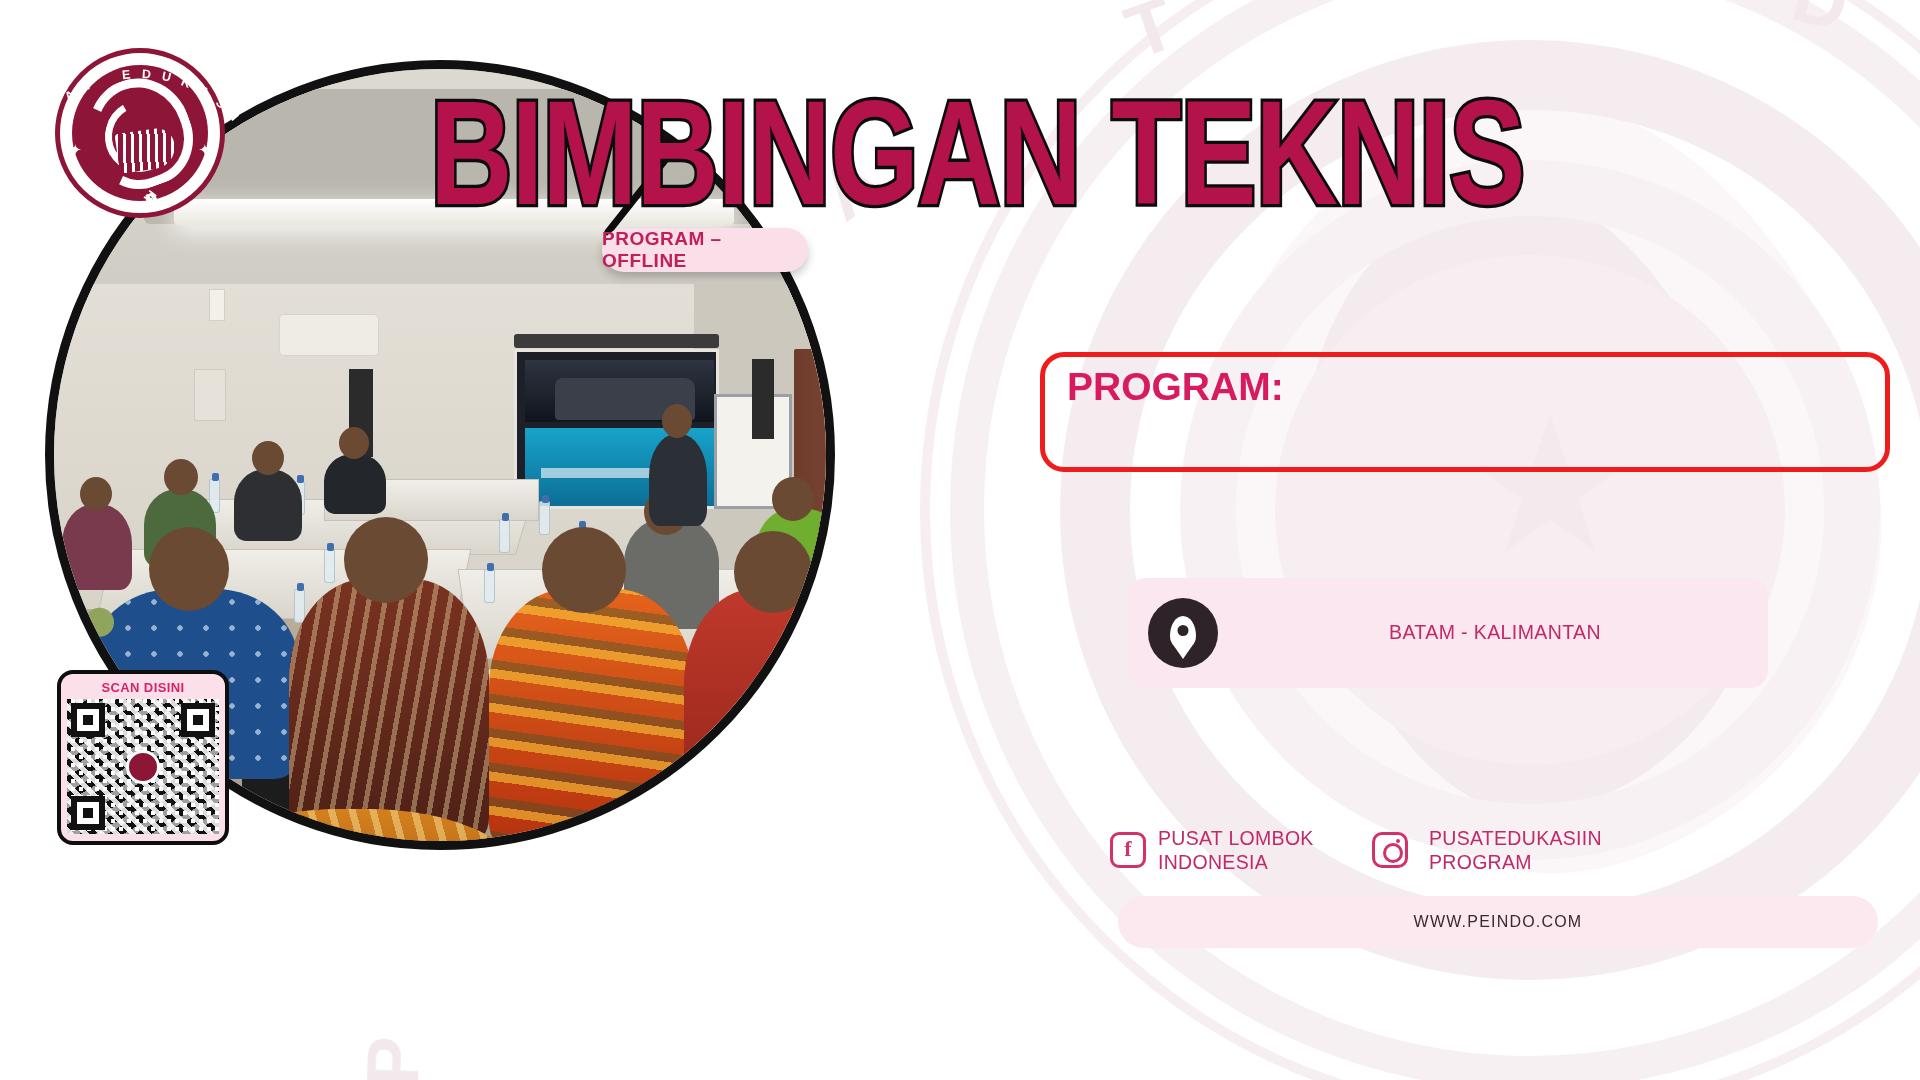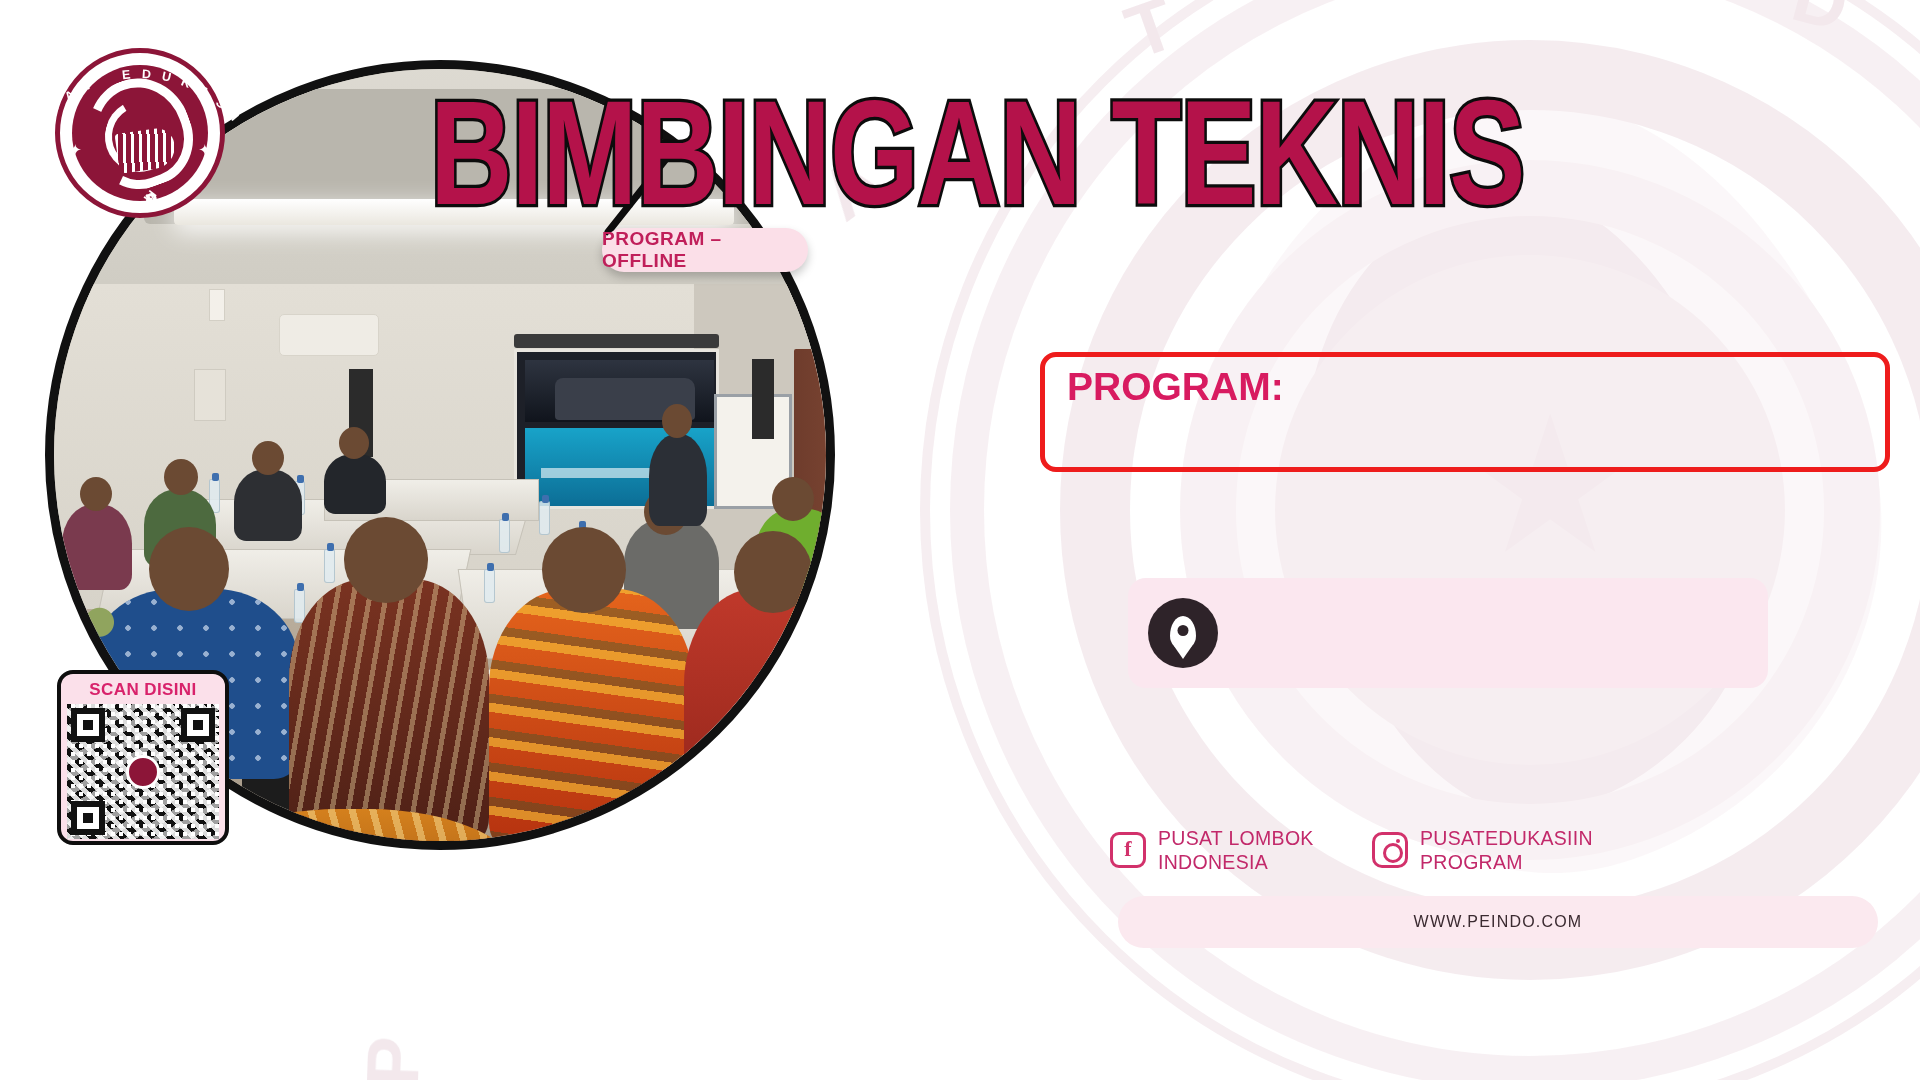--- a/index.html
+++ b/index.html
@@ -242,21 +242,21 @@
     display:flex; align-items:center; justify-content:center;
     box-shadow:0 5px 10px rgba(0,0,0,.22);
   }
   .badge-online span {
     font-size:19px; font-weight:bold; color:#c01f5a; letter-spacing:.5px;
   }
 
   
   .program-box {
     position:absolute; left:1040px; top:352px; width:850px; height:120px;
-    border:5px solid #ee1c1c; border-radius:16px;
+    border:5px solid #ee1c1c; border-radius:24px;
     z-index:6; display:flex; align-items:flex-start; padding:8px 0 0 22px;
   }
   .program-label {
     font-size:39px; font-weight:bold; color:#d81b60;
     margin-right:16px; white-space:nowrap; line-height:1.15;
   }
   .program-cols { display:flex; gap:42px; padding-top:3px; }
   .program-col { list-style:none; }
   .program-col li {
     font-size:27px; font-weight:bold; color:#cf1f52;
@@ -298,21 +298,21 @@
   }
 
   
   .contacts {
     position:absolute; left:1110px; top:818px; width:790px; height:64px;
     z-index:6; display:flex; align-items:center;
   }
   .contact { display:flex; align-items:center; }
   .c-wa { width:250px; }
   .c-fb { width:262px; }
-  .c-ig { width:260px; }
+  .c-ig { width:260px;gap:9px; }
   .c-ico { width:36px; height:36px; margin-right:12px; flex:none; position:relative; }
   .c-txt { font-size:19.5px; color:#c2296a; line-height:1.25; letter-spacing:.3px; }
 
   .ico-wa { border:3px solid #d2316b; border-radius:50% 50% 6px 50%; }
   .ico-wa::after {
     content:""; position:absolute; left:8px; top:7px; width:14px; height:14px;
     border:3px solid #d2316b; border-radius:50% 50% 50% 0;
   }
   .ico-fb { border:3px solid #d2316b; border-radius:9px;
     display:flex; align-items:center; justify-content:center; }
@@ -334,21 +334,21 @@
   }
   .site-bar span { font-size:16px; color:#3a2a30; letter-spacing:1.2px; }
 
   
   .qr-card {
     position:absolute; left:57px; top:670px; width:172px; height:175px;
     background:#fbe0ea; border:4px solid #0e0e0e; border-radius:16px;
     z-index:8; padding:6px;
   }
   .qr-title {
-    text-align:center; font-size:17px; font-weight:bold; color:#d8226b;
+    text-align:center; font-size:13px; font-weight:bold; color:#d8226b;
     letter-spacing:.4px; margin-bottom:4px;
   }
   .qr-img {
     width:152px; height:135px; margin:0 auto; background:#ffffff; position:relative;
     background-image:
       repeating-linear-gradient(90deg,#111 0 4px, transparent 4px 8px),
       repeating-linear-gradient(0deg,#111 0 4px, transparent 4px 8px);
     background-size:8px 8px, 8px 8px;
   }
   .qr-mask {
@@ -531,20 +531,21 @@
 
 <div class="program-box">
   <div class="program-label">PROGRAM:</div>
 </div>
 
 <div class="loc-box">
   <div class="loc-pin">
     <div class="pin-shape"></div>
   </div>
   <div class="loc-lines">
+    <div>BATAM - KALIMANTAN</div>
   </div>
 </div>
 
 <div class="contacts">
   <div class="contact c-fb">
     <div class="c-ico ico-fb">
         <span>f</span>
       </div>
     <div class="c-txt">
       <div>PUSAT LOMBOK</div>

